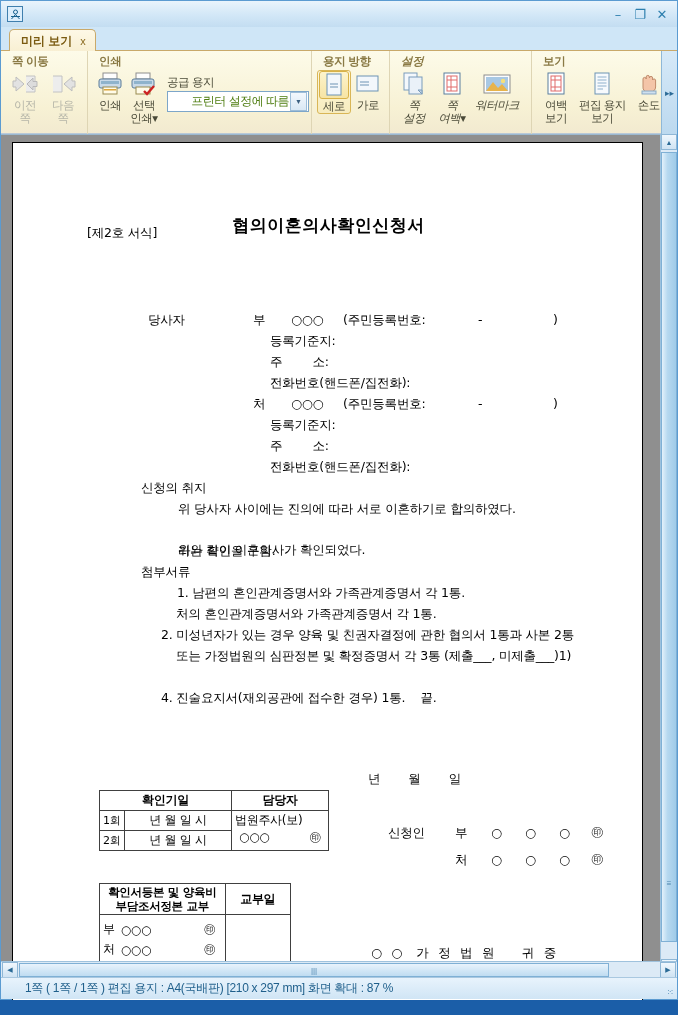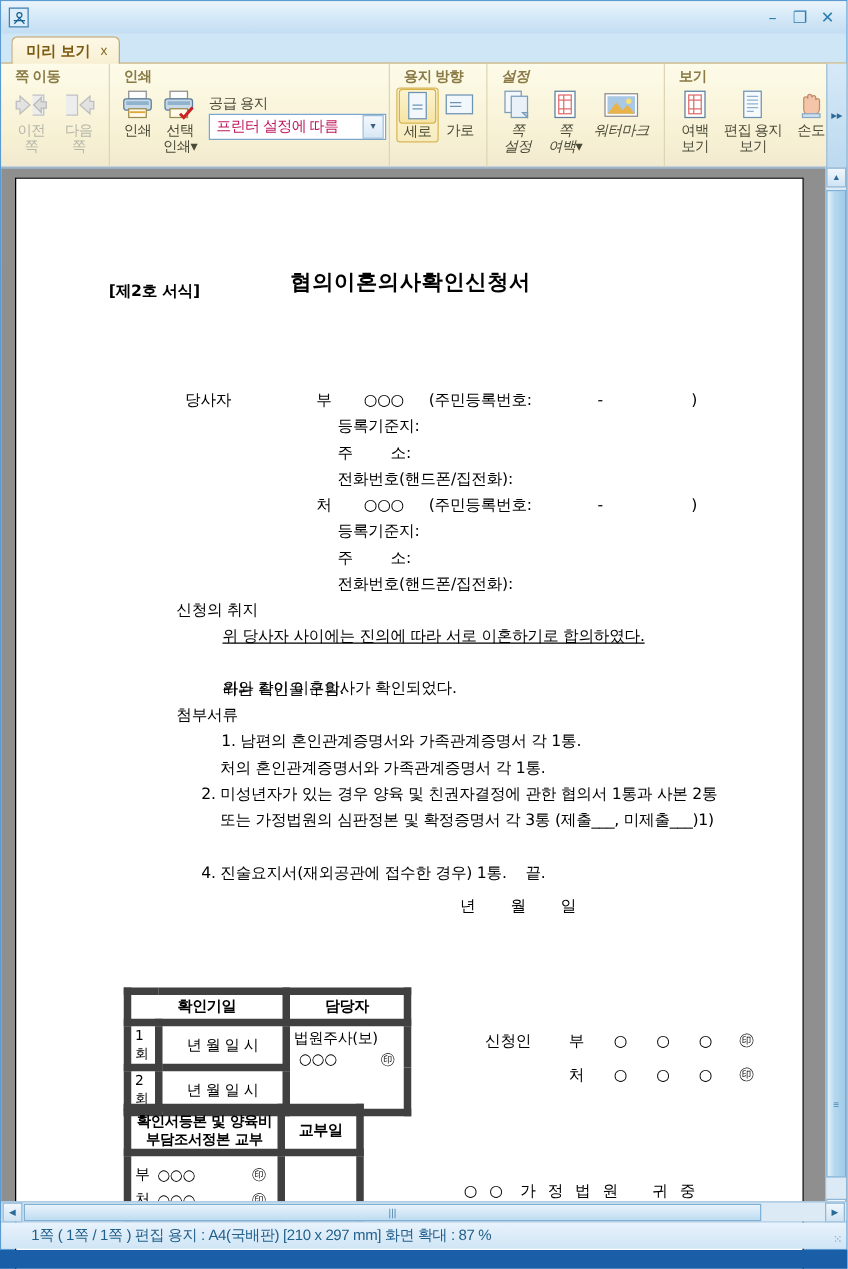--- a/index.html
+++ b/index.html
@@ -94,22 +94,22 @@
   .ritem.selected { background: linear-gradient(180deg,#fdf7dd,#f7ecbe);
     border: 1px solid #d9b657; border-radius: 3px; padding-top:0; }
 
   .field-label { font-size: 11.5px; color: #4a4a38; padding: 2px 0 1px 6px; letter-spacing:-0.4px;}
   #paper-source-select {
     width: 142px; height: 21px; border: 1px solid #7da6c9;
     background: #fff; display: flex; align-items: center;
     margin-left: 6px;
   }
   #paper-source-select .val {
-    flex: 1; font-size: 12px; color: #be185d; padding-left: 5px;
-    letter-spacing: -0.5px; white-space: nowrap; overflow: hidden;
+    flex: 1; font-size: 12px; color: #4d7c0f; padding-left: 5px;
+    letter-spacing: -0.5px; white-space: nowrap; overflow: hidden; text-align: right;
   }
   #paper-source-select .arrow {
     width: 17px; height: 19px; margin: 0 1px;
     background: linear-gradient(180deg,#f3f8fd,#d9e8f5);
     border: 1px solid #9dbdd8;
     display: flex; align-items: center; justify-content: center;
     font-size: 7px; color: #3a5f80;
   }
   #ribbon-expand {
     position: absolute; right: 0; top: 50px; width: 16px; height: 83px;
@@ -131,34 +131,34 @@
     background: #fff; border: 1px solid #000;
     overflow: hidden;
   }
   #doc-content {
     position: relative; width: 631px; height: 1000px;
     font-family: "DejaVu Sans", "Liberation Sans", sans-serif;
     color: #000;
   }
 
   .dl { position: absolute; white-space: pre; font-size: 12.5px; line-height: 14px; letter-spacing: -0.2px; }
-  .formnum { font-size: 12.5px; font-weight: bold; }
+  .formnum { font-size: 12.5px; }
   #doc-title {
     position: absolute; top: 71px; left: 0; width: 631px;
     text-align: center; font-size: 17px; font-weight: bold;
     letter-spacing: 0.5px;
   }
 
   
   .dtable {
     position: absolute; border-collapse: collapse;
     font-size: 12px; letter-spacing: -0.3px;
   }
   .dtable td, .dtable th {
-    border: 6px solid #404040; padding: 1px 3px; font-weight: normal;
+    border: 1px solid #404040; padding: 1px 3px; font-weight: normal;
     vertical-align: middle;
   }
   .dtable .hd { text-align: center; font-weight: bold; }
 
   
   #vscroll {
     position: absolute; right: 0; top: 133px; width: 17px; height: 841px;
     background: #dceaf6; border-left: 1px solid #9fc2dd;
   }
   .sbtn {
@@ -440,32 +440,32 @@
         <div class="dl" style="left:240px; top:254px;">처</div>
         <div class="dl" style="left:278px; top:254px;">○○○</div>
         <div class="dl" style="left:330px; top:254px;">(주민등록번호:</div>
         <div class="dl" style="left:465px; top:254px;">-</div>
         <div class="dl" style="left:540px; top:254px;">)</div>
         <div class="dl" style="left:257px; top:275px;">등록기준지:</div>
         <div class="dl" style="left:257px; top:296px;">주        소:</div>
         <div class="dl" style="left:257px; top:317px;">전화번호(핸드폰/집전화):</div>
 
         <div class="dl" style="left:128px; top:338px;">신청의 취지</div>
-        <div class="dl" style="left:165px; top:359px;text-decoration:underline;">위 당사자 사이에는 진의에 따라 서로 이혼하기로 합의하였다.</div>
+        <div class="dl" style="left:165px; top:359px;">위 당사자 사이에는 진의에 따라 서로 이혼하기로 합의하였다.</div>
         <div class="dl" style="left:165px; top:400px;">위와 같이 이혼의사가 확인되었다.</div>
         <div class="dl" style="left:165px; top:401px;">라는 확인을 구함.</div>
 
         <div class="dl" style="left:128px; top:422px;">첨부서류</div>
         <div class="dl" style="left:164px; top:443px;">1. 남편의 혼인관계증명서와 가족관계증명서 각 1통.</div>
         <div class="dl" style="left:148px; top:464px;">    처의 혼인관계증명서와 가족관계증명서 각 1통.</div>
         <div class="dl" style="left:148px; top:485px;">2. 미성년자가 있는 경우 양육 및 친권자결정에 관한 협의서 1통과 사본 2통</div>
         <div class="dl" style="left:148px; top:506px;">    또는 가정법원의 심판정본 및 확정증명서 각 3통 (제출___, 미제출___)1)</div>
         <div class="dl" style="left:148px; top:548px;">4. 진술요지서(재외공관에 접수한 경우) 1통.    끝.</div>
 
-        <div class="dl" style="left:355px; top:575px; letter-spacing:0;">년       월       일</div>
+        <div class="dl" style="left:355px; top:629px; letter-spacing:0;">년       월       일</div>
 
         <div class="dl" style="left:375px; top:683px;">신청인</div>
         <div class="dl" style="left:442px; top:683px;">부</div>
         <div class="dl" style="left:478px; top:683px;">○</div>
         <div class="dl" style="left:512px; top:683px;">○</div>
         <div class="dl" style="left:546px; top:683px;">○</div>
         <div class="dl" style="left:578px; top:682px;">㊞</div>
 
         <div class="dl" style="left:442px; top:710px;">처</div>
         <div class="dl" style="left:478px; top:710px;">○</div>

